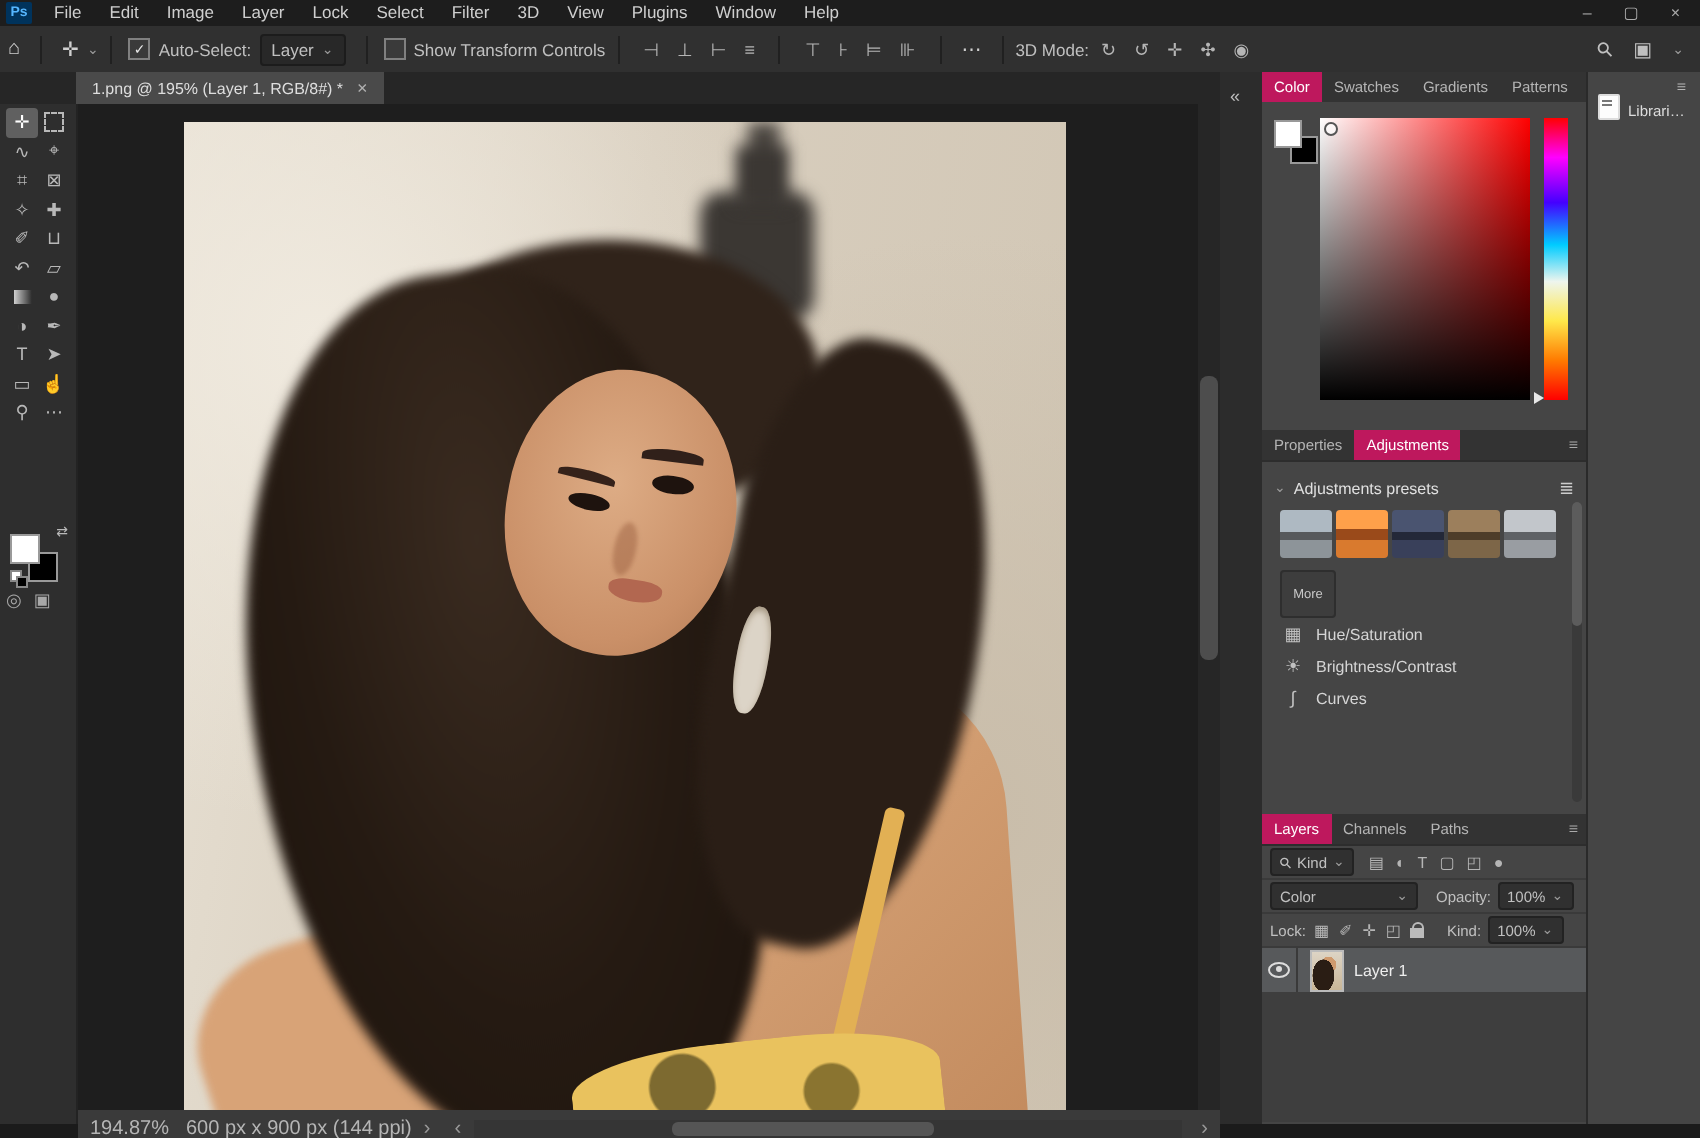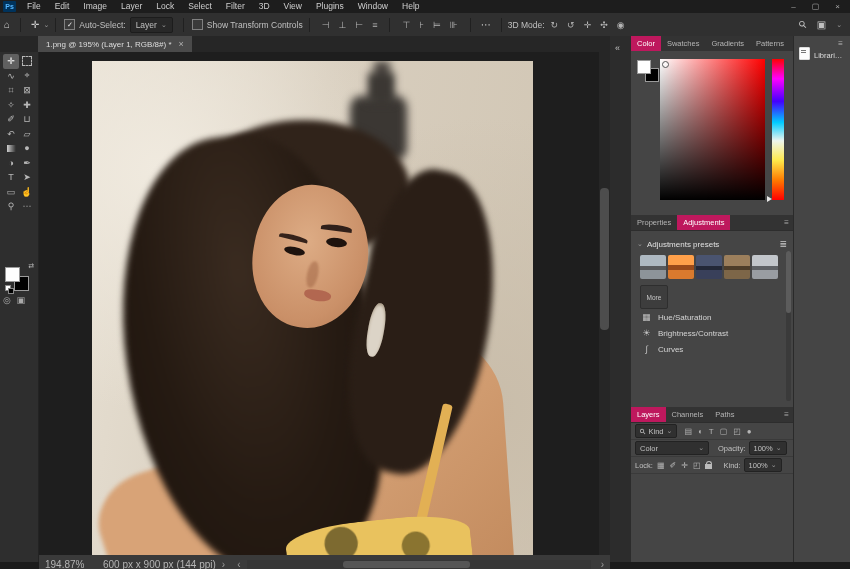--- a/index.html
+++ b/index.html
@@ -82,21 +82,21 @@
   .strap{left:75%;top:69%;width:2.3%;height:36%;background:#e2b054;transform:rotate(13deg);border-radius:3px;}
   .dress{left:44%;top:93%;width:42%;height:10%;background:radial-gradient(circle at 30% 40%,#7d6a30 0 12%,transparent 13%),
          radial-gradient(circle at 70% 60%,#8a7430 0 10%,transparent 11%),#e9c25e;transform:rotate(-6deg);border-radius:40% 40% 0 0;}
   .v-scroll-track{right:0;top:0;width:11px;height:503px;background:#262626;}
   .v-scroll-thumb{position:absolute;left:1px;top:136px;width:9px;height:142px;background:#4d4d4d;border-radius:4px;}
 
   
   #status-bar{left:39px;top:555px;width:571px;height:18px;background:#3a3a3a;display:flex;align-items:center;
               font-size:10px;color:#b5b5b5;}
   #status-bar .zoom{margin-left:6px;width:40px;}
-  #status-bar .doc{margin-left:18px;}
+  #status-bar .doc{margin-left:8px;}
   #status-bar .s-chev{margin:0 6px;color:#9a9a9a;}
   .h-track{flex:1;height:9px;position:relative;margin-right:4px;background:#353535;}
   .h-thumb{position:absolute;left:28%;top:1px;width:37%;height:7px;background:#555;border-radius:3px;}
 
   
   #collapse-strip{left:610px;top:36px;width:21px;height:526px;background:#2c2c2c;border-right:1px solid #222;}
   .collapse-ic{position:absolute;left:5px;top:7px;font-size:9px;color:#c0c0c0;}
 
   #panels{left:631px;top:36px;width:162px;height:526px;background:#454545;font-size:8px;}
   .ptabs{height:15px;background:#333;display:flex;align-items:stretch;font-size:7.5px;color:#b5b5b5;}
@@ -417,20 +417,29 @@
           <span>✛</span>
           <span>◰</span>
           <span class="lock-css"></span>
         </span>
         <span style="margin-left:8px;">Kind:</span>
         <span class="mini-sel">
           <span>100%</span>
           <span class="chev">⌄</span>
         </span>
       </div>
+      <div class="layer-list">
+        <div class="layer-row">
+          <span class="eye-cell">
+            <span class="eye"></span>
+          </span>
+          <span class="layer-thumb"></span>
+          <span>Layer 1</span>
+        </div>
+      </div>
 
     </div>
   </div>
 
   <div id="libraries" class="abs">
     <span class="lib-menu">≡</span>
     <span class="lib-item">
       <span class="book-ic"></span>
       <span>Librari…</span>
     </span>

